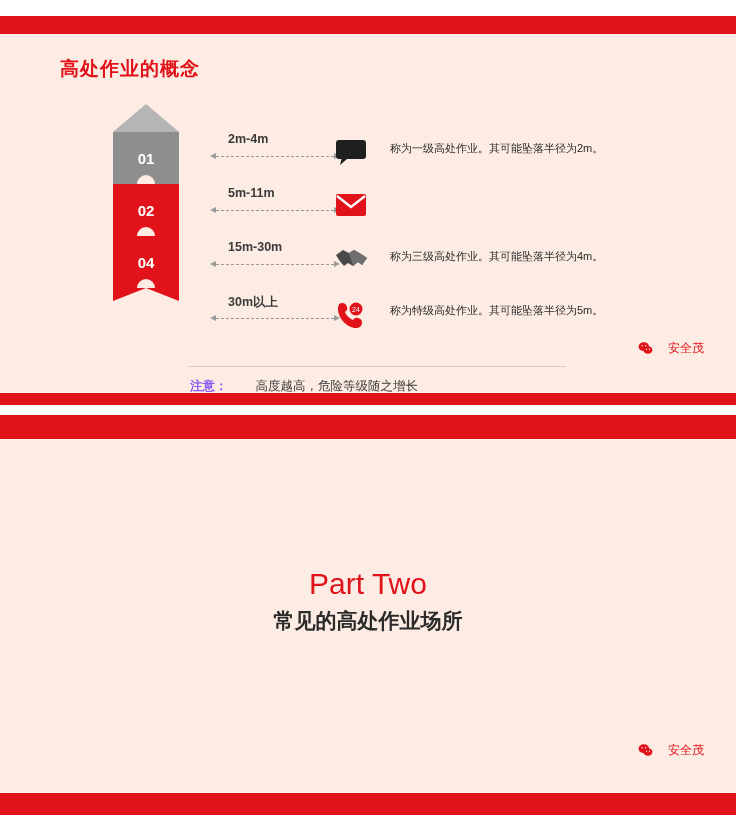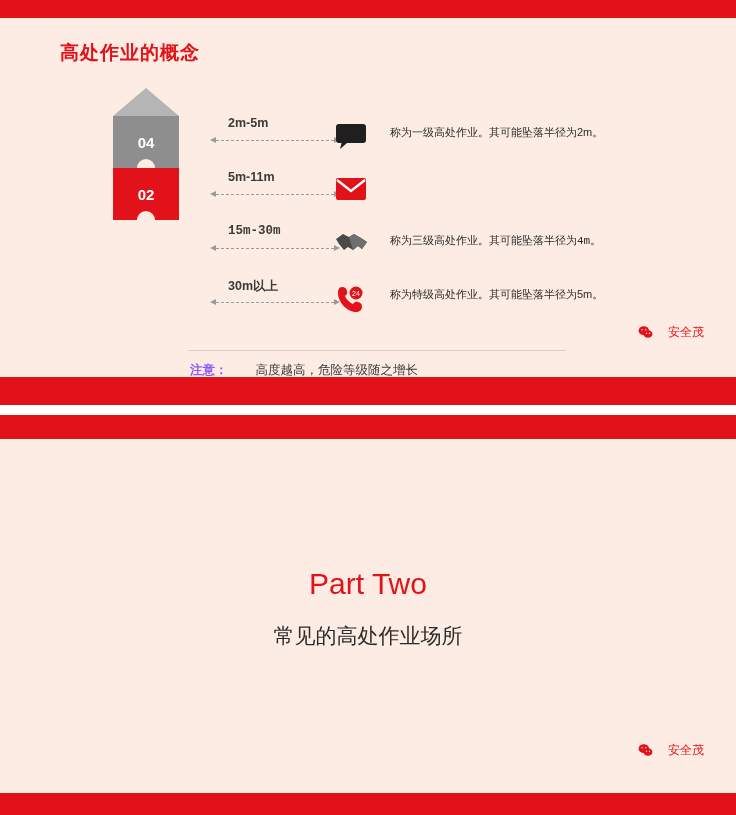--- a/index.html
+++ b/index.html
@@ -16,21 +16,21 @@
   .page {
     position: relative;
     width: 736px;
     height: 815px;
     background: #ffffff;
   }
 
   
   .slide1 {
     position: absolute;
-    left: 0; top: 0;
+    left: 0; top: 16px;
     width: 736px;
     height: 405px;
     background: #fdece3;
   }
   .slide1 .bar-top {
     position: absolute;
     left: 0; top: 0;
     width: 736px;
     height: 18px;
     background: #e1121a;
@@ -230,24 +230,24 @@
     width: 100%;
     top: 128px;
     text-align: center;
     font-size: 30px;
     color: #e1121a;
     font-family: "Liberation Sans", sans-serif;
   }
   .s2-sub {
     position: absolute;
     width: 100%;
-    top: 183px;
+    top: 168px;
     text-align: center;
     font-size: 21px;
-    font-weight: normal;
+    font-weight: bold;
     color: #2b2b2b;
   }
   .gap-white {
     position: absolute;
     left: 0; top: 405px;
     width: 736px; height: 10px;
     background: #ffffff;
   }
 </style>
 </head>
@@ -257,31 +257,35 @@
 
   <div class="slide1">
     <div class="bar-top"></div>
     <div class="inner">
 
       <div class="s1-title">高处作业的概念</div>
 
       <div class="pencil">
         <div class="pencil-tip"></div>
         <div class="ribbon grey">
-          <span>04</span>
+          <span>01</span>
           <span class="notch"></span>
         </div>
         <div class="ribbon red">
           <span>02</span>
           <span class="notch"></span>
         </div>
+        <div class="ribbon red last">
+          <span>04</span>
+          <span class="notch"></span>
+        </div>
       </div>
 
       <div class="row" style="top:100px;">
-        <div class="dist-label">2m-5m</div>
+        <div class="dist-label">2m-4m</div>
         <div class="arrow">
           <span class="head-l"></span>
           <span class="line"></span>
           <span class="head-r"></span>
         </div>
         <div class="icon">
           <svg viewBox="0 0 32 30" width="32" height="30">
             <path d="M4 2h24a3 3 0 0 1 3 3v13a3 3 0 0 1-3 3H12l-7 6 1.5-6H4a3 3 0 0 1-3-3V5a3 3 0 0 1 3-3z" fill="#1f1f1f"></path>
           </svg>
         </div>
@@ -296,21 +300,21 @@
           <span class="head-r"></span>
         </div>
         <div class="icon">
           <svg viewBox="0 0 32 26" width="32" height="26">
             <rect x="1" y="2" width="30" height="22" rx="2" fill="#e1121a"></rect>
             <path d="M2 4l14 11L30 4" fill="none" stroke="#ffffff" stroke-width="2.4"></path>
           </svg>
         </div>
       </div>
 
-      <div class="row" style="top:208px;font-family:Liberation Mono, monospace;">
+      <div class="row" style="top:208px;">
         <div class="dist-label">15m-30m</div>
         <div class="arrow">
           <span class="head-l"></span>
           <span class="line"></span>
           <span class="head-r"></span>
         </div>
         <div class="icon">
           <svg viewBox="0 0 34 24" width="34" height="24">
             <path d="M1 9l7-5 6 3 5-3 7 4 6 4-5 7-4-3-5 4-5-3-4 3-5-6z" fill="#4a4a4a"></path>
             <path d="M14 7l5-3 7 4 6 4-5 7-4-3-5 4" fill="#6f6f6f"></path>

